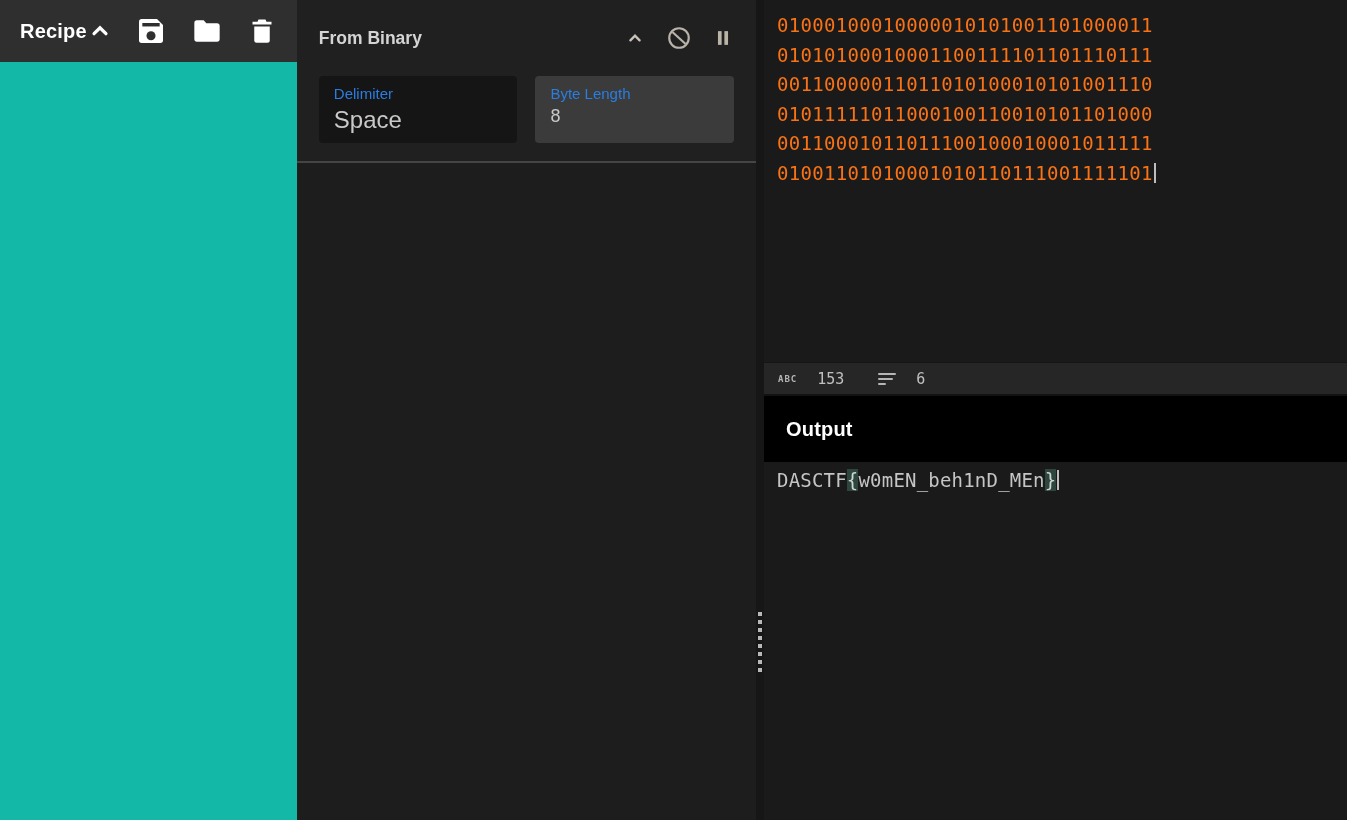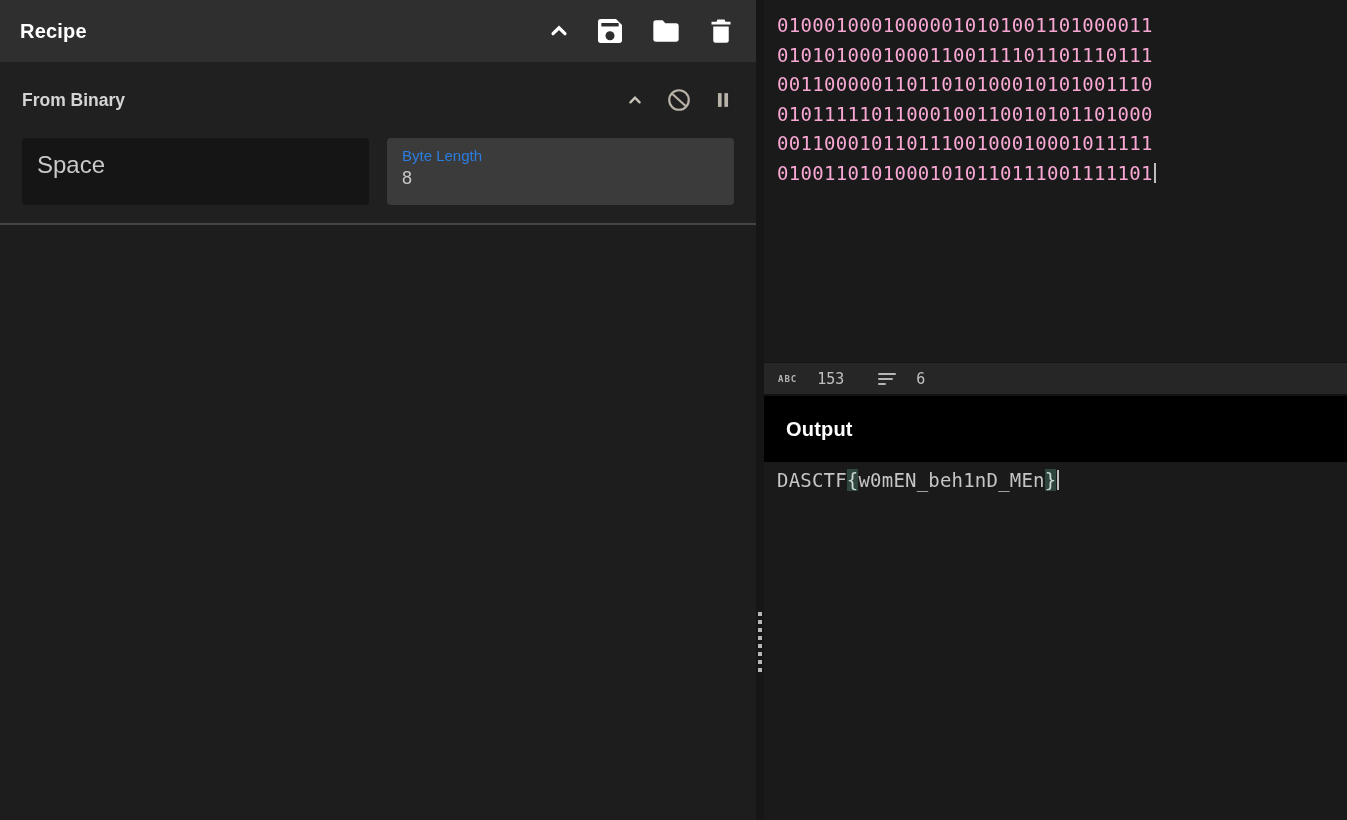--- a/index.html
+++ b/index.html
@@ -2,21 +2,21 @@
 <html><head>
 <meta charset="utf-8">
 <style>
   * { margin: 0; padding: 0; box-sizing: border-box; }
   html, body { width: 1347px; height: 820px; overflow: hidden; background: #1a1a1a; }
   body { font-family: "Liberation Sans", sans-serif; }
 
   .app { display: flex; width: 1347px; height: 820px; }
 
   
-  .left-panel { width: 756px; height: 820px; display: flex; flex-direction: column; background: #14b8a6; }
+  .left-panel { width: 756px; height: 820px; display: flex; flex-direction: row; background: #14b8a6; }
 
   .panel-header {
     height: 62px; flex: 0 0 62px; background: #2f2f2f;
     display: flex; align-items: center; padding: 0 20px;
   }
   .panel-title { color: #ffffff; font-size: 20px; font-weight: 700; letter-spacing: 0.2px; }
 
   .recipe-toolbar { margin-left: auto; display: flex; align-items: center; gap: 22px; }
   .tool-btn { background: none; border: none; cursor: pointer; display: flex; align-items: center; padding: 0; }
   .tool-btn svg { display: block; }
@@ -53,21 +53,21 @@
   .right-panel { width: 583px; height: 820px; display: flex; flex-direction: column; }
 
   .io-header { height: 62px; flex: 0 0 62px; background: #333333; display: flex; align-items: center; padding: 0 16px; }
   .io-header .panel-title { font-size: 20px; }
 
   .input-content {
     flex: 1; background: #1a1a1a; padding: 11px 0 0 13px; overflow: hidden; cursor: text;
   }
   .mono { font-family: "DejaVu Sans Mono", monospace; }
   .bin-line {
-    font-size: 19px; line-height: 29.5px; color: #f9a8d4;
+    font-size: 19px; line-height: 29.5px; color: #f97316;
     letter-spacing: 0.3px; white-space: pre;
   }
   .caret {
     display: inline-block; width: 2px; height: 20px; background: #bdbdbd;
     vertical-align: -3px; margin-left: 1px;
   }
 
   .status-bar {
     height: 34px; flex: 0 0 34px; background: #262626; border-top: 1px solid #151515;
     border-bottom: 2px solid #121212;
@@ -155,20 +155,21 @@
                 <svg width="22" height="24" viewBox="0 0 24 24">
                   <rect x="6.5" y="4.5" width="4" height="15" fill="#b9b3a9"></rect>
                   <rect x="13.5" y="4.5" width="4" height="15" fill="#b9b3a9"></rect>
                 </svg>
               </span>
             </button>
           </div>
         </div>
         <div class="op-ingredients">
           <div class="ing-field ing-select">
+            <span class="ing-label">Delimiter</span>
             <span class="ing-value">Space</span>
           </div>
           <div class="ing-field ing-number">
             <span class="ing-label">Byte Length</span>
             <input class="ing-input" type="text" value="8" style="">
           </div>
         </div>
       </div>
     </div>
   </div>

